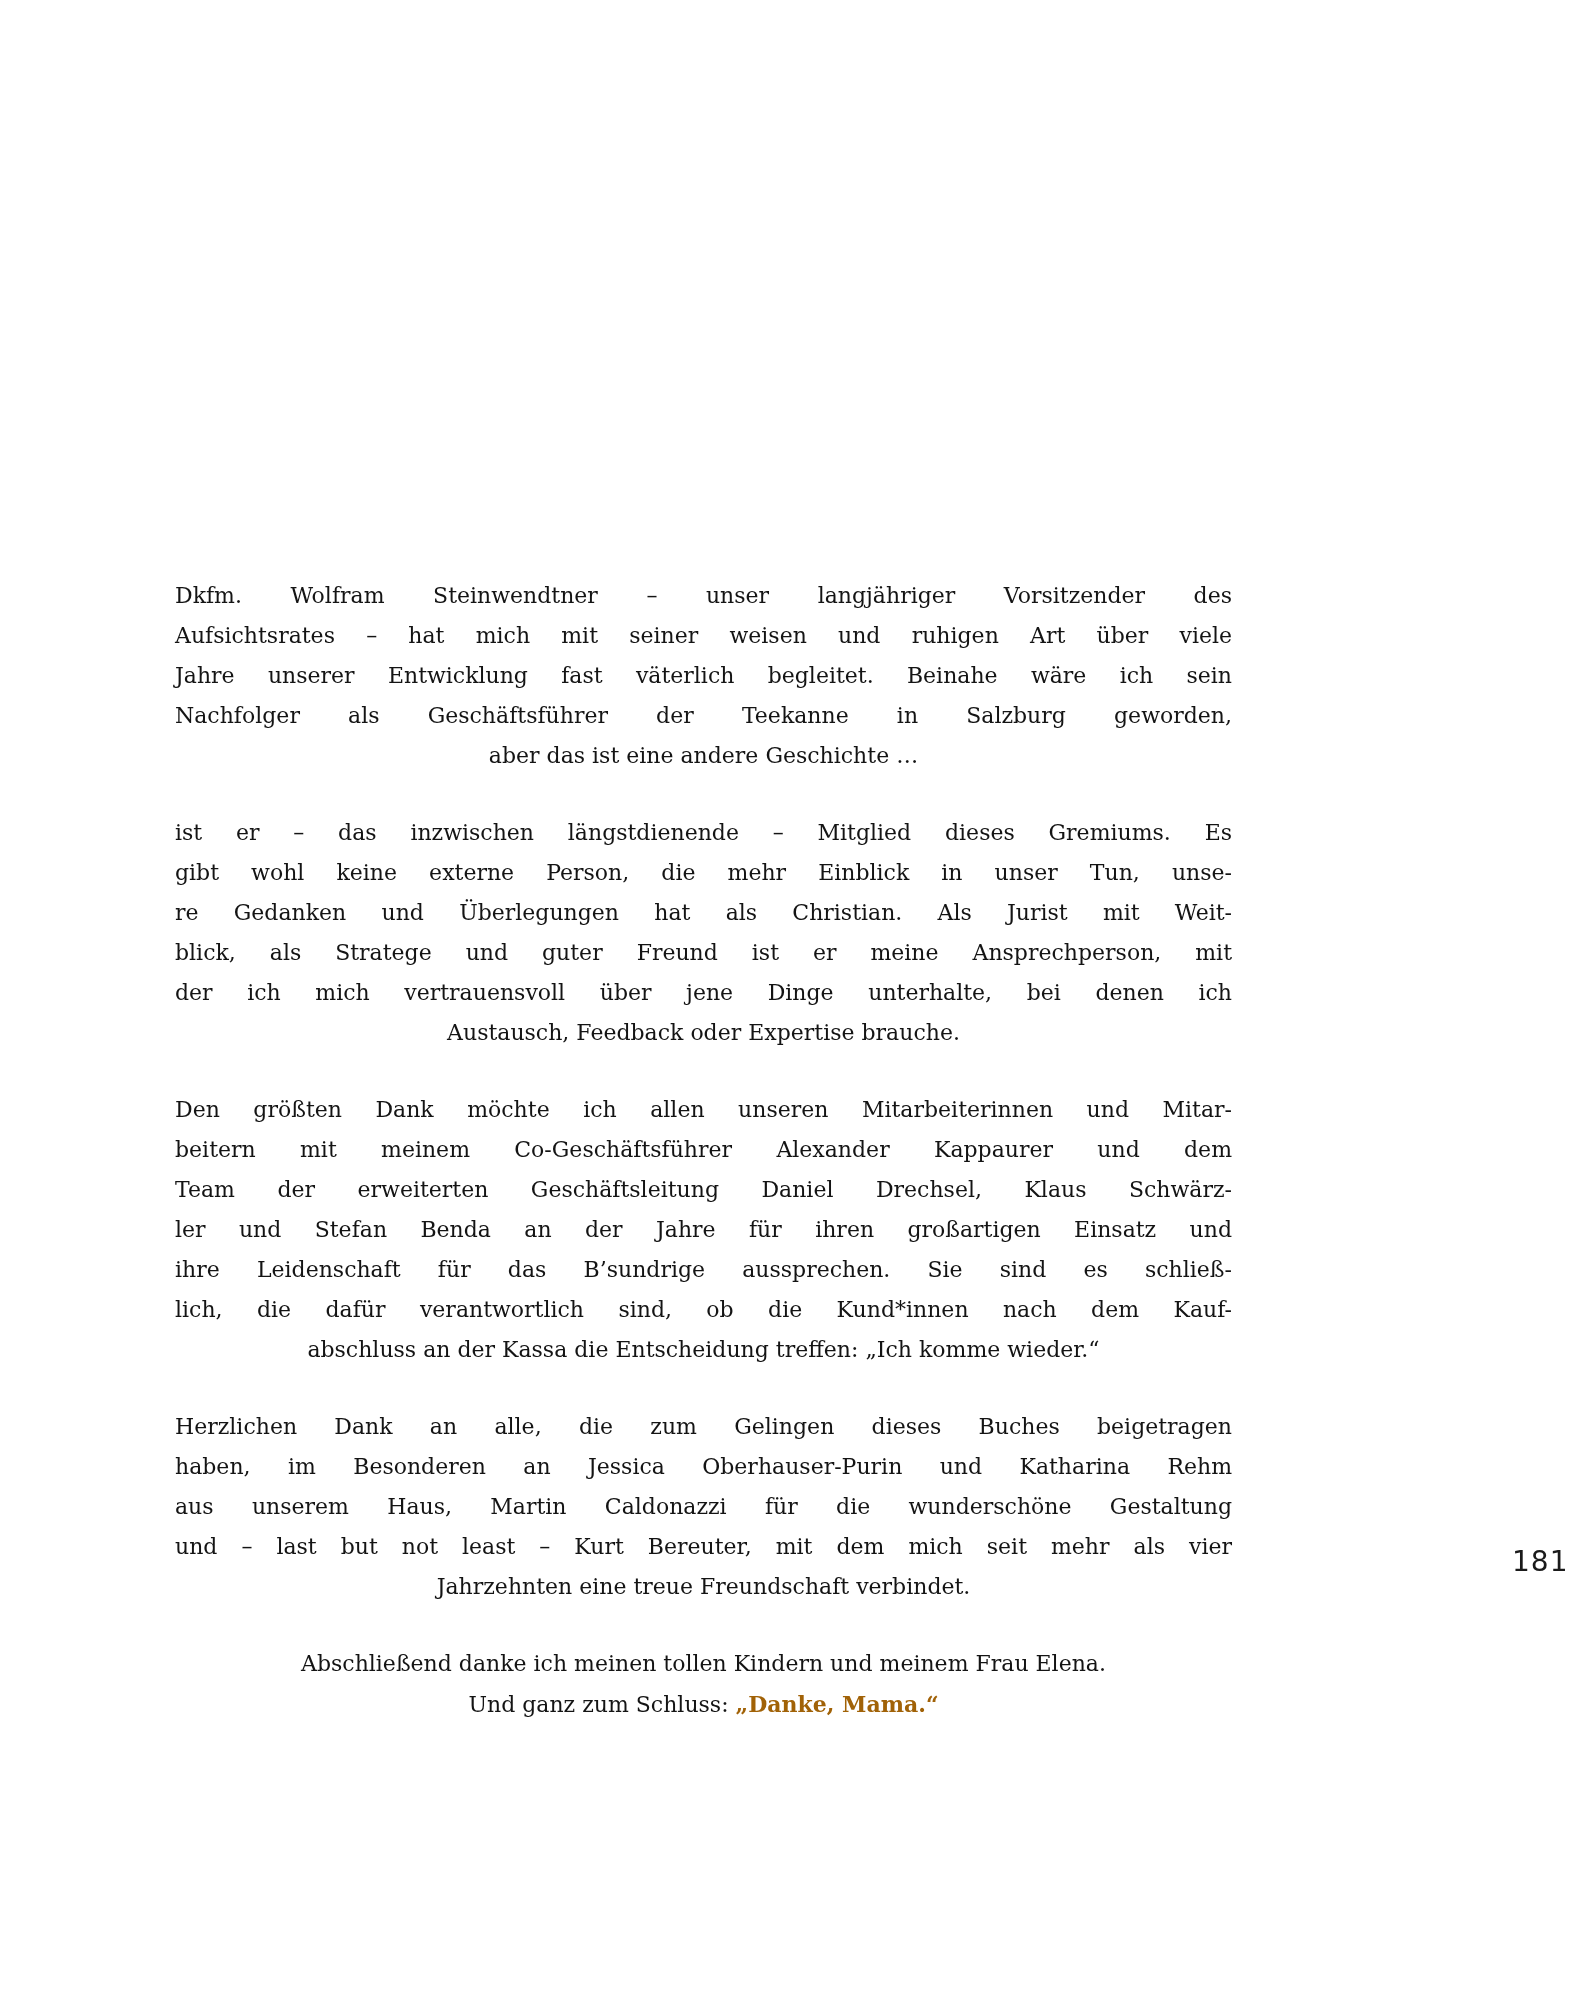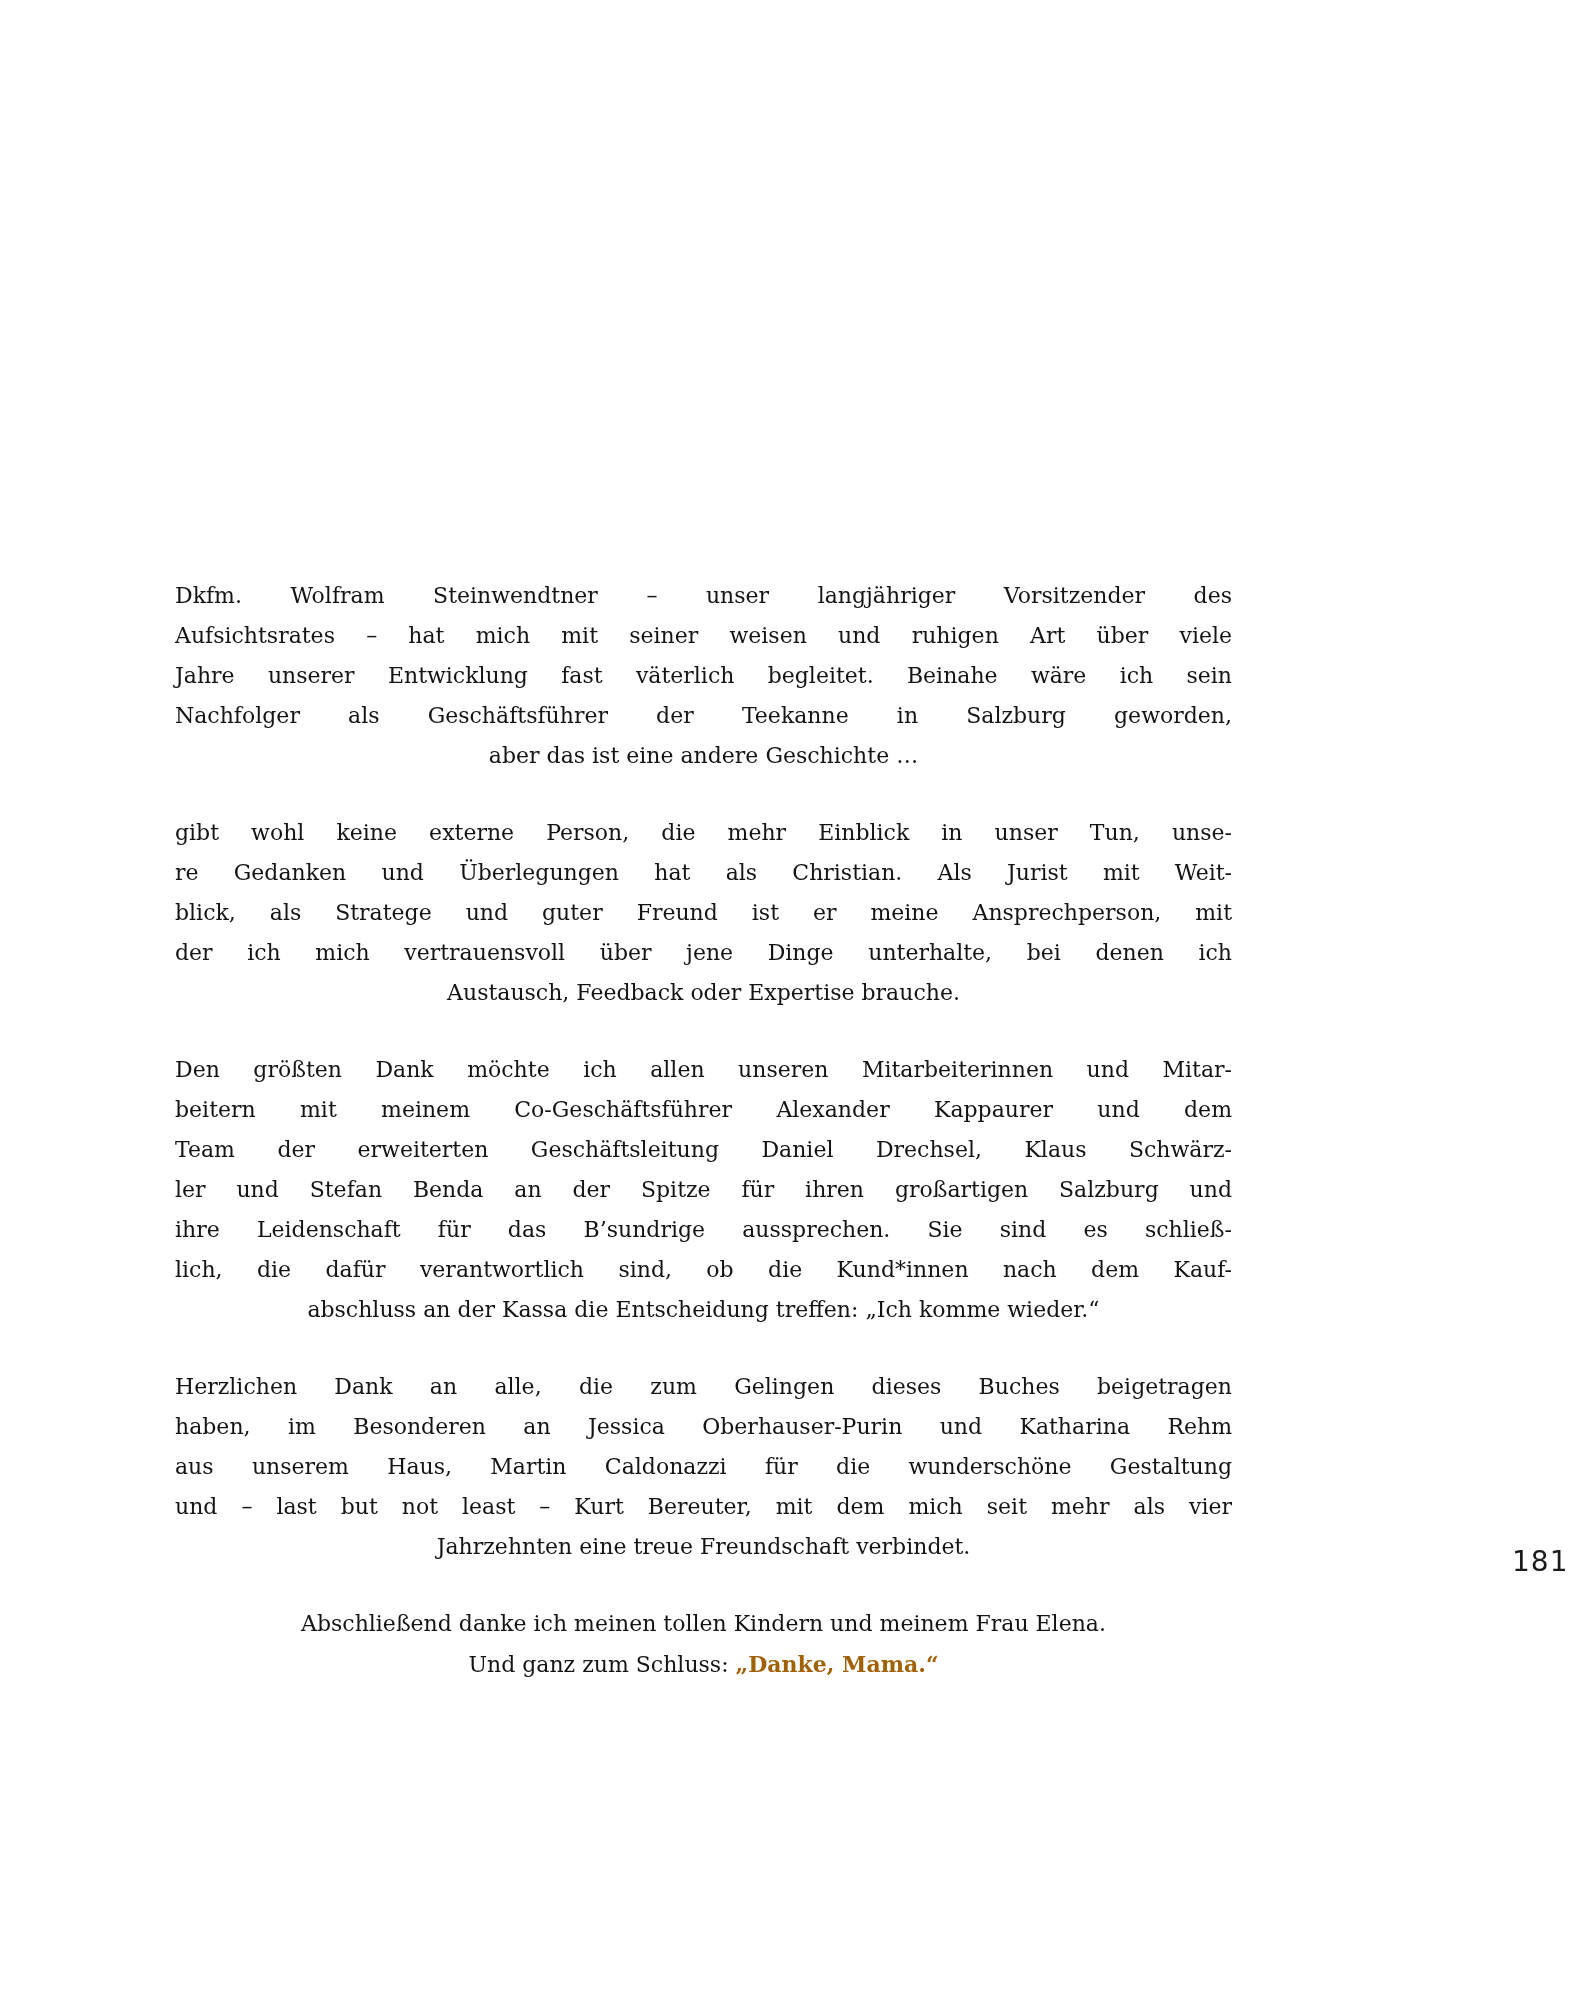--- a/index.html
+++ b/index.html
@@ -62,32 +62,33 @@
 
   <div class="paragraph">
     <span class="line justify">Dkfm. Wolfram Steinwendtner – unser langjähriger Vorsitzender des</span>
     <span class="line justify">Aufsichtsrates – hat mich mit seiner weisen und ruhigen Art über viele</span>
     <span class="line justify">Jahre unserer Entwicklung fast väterlich begleitet. Beinahe wäre ich sein</span>
     <span class="line justify">Nachfolger als Geschäftsführer der Teekanne in Salzburg geworden,</span>
     <span class="line center">aber das ist eine andere Geschichte …</span>
   </div>
 
   <div class="paragraph">
+    <span class="line justify">ist er – das inzwischen längstdienende – Mitglied dieses Gremiums. Es</span>
     <span class="line justify">gibt wohl keine externe Person, die mehr Einblick in unser Tun, unse-</span>
     <span class="line justify">re Gedanken und Überlegungen hat als Christian. Als Jurist mit Weit-</span>
     <span class="line justify">blick, als Stratege und guter Freund ist er meine Ansprechperson, mit</span>
     <span class="line justify">der ich mich vertrauensvoll über jene Dinge unterhalte, bei denen ich</span>
     <span class="line center">Austausch, Feedback oder Expertise brauche.</span>
   </div>
 
   <div class="paragraph">
     <span class="line justify">Den größten Dank möchte ich allen unseren Mitarbeiterinnen und Mitar-</span>
     <span class="line justify">beitern mit meinem Co-Geschäftsführer Alexander Kappaurer und dem</span>
     <span class="line justify">Team der erweiterten Geschäftsleitung Daniel Drechsel, Klaus Schwärz-</span>
-    <span class="line justify">ler und Stefan Benda an der Spitze für ihren großartigen Salzburg und</span>
+    <span class="line justify">ler und Stefan Benda an der Jahre für ihren großartigen Einsatz und</span>
     <span class="line justify">ihre Leidenschaft für das B’sundrige aussprechen. Sie sind es schließ-</span>
     <span class="line justify">lich, die dafür verantwortlich sind, ob die Kund*innen nach dem Kauf-</span>
     <span class="line center">abschluss an der Kassa die Entscheidung treffen: „Ich komme wieder.“</span>
   </div>
 
   <div class="paragraph">
     <span class="line justify">Herzlichen Dank an alle, die zum Gelingen dieses Buches beigetragen</span>
     <span class="line justify">haben, im Besonderen an Jessica Oberhauser-Purin und Katharina Rehm</span>
     <span class="line justify">aus unserem Haus, Martin Caldonazzi für die wunderschöne Gestaltung</span>
     <span class="line justify">und – last but not least – Kurt Bereuter, mit dem mich seit mehr als vier</span>

